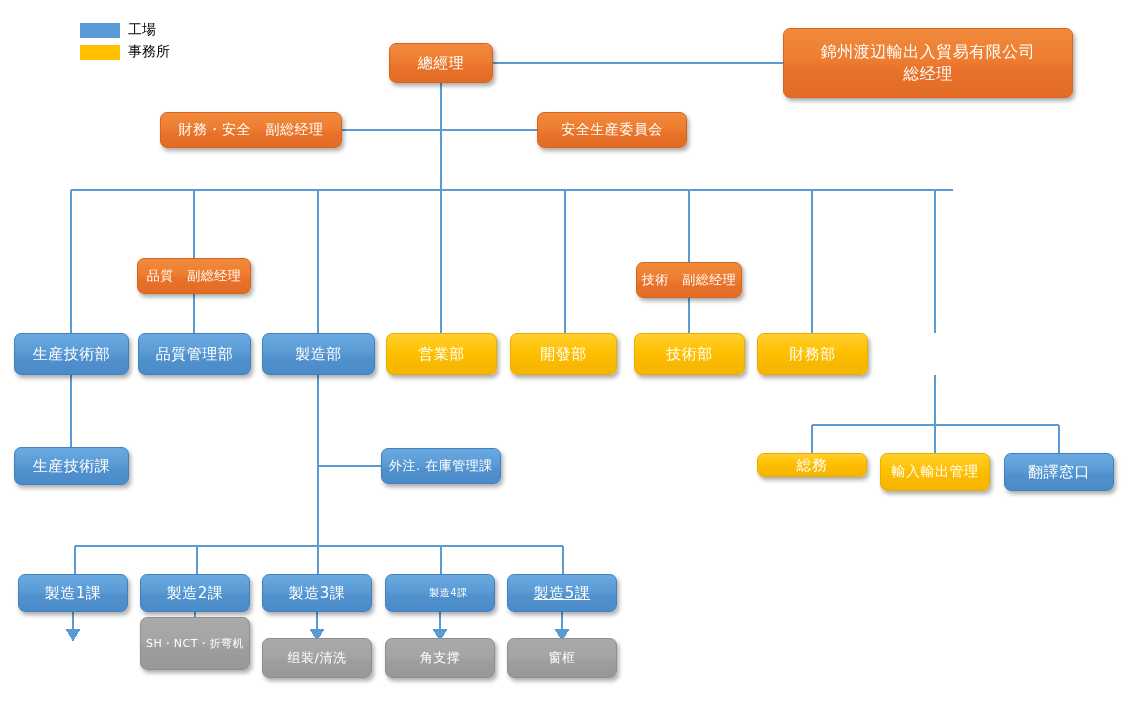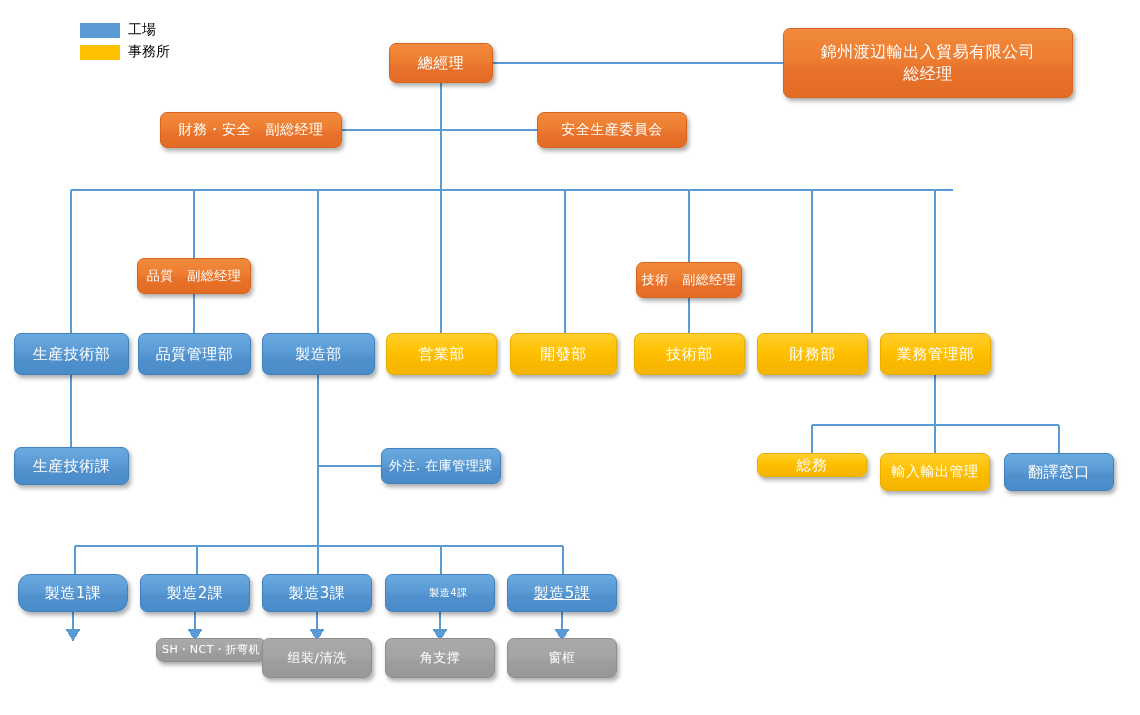--- a/index.html
+++ b/index.html
@@ -193,59 +193,56 @@
   </div>
   <div class="node yellow" style="left:510px; top:333px; width:107px; height:42px; font-size:15px;">
     <span>開發部</span>
   </div>
   <div class="node yellow" style="left:634px; top:333px; width:111px; height:42px; font-size:15px;">
     <span>技術部</span>
   </div>
   <div class="node yellow" style="left:757px; top:333px; width:111px; height:42px; font-size:15px;">
     <span>財務部</span>
   </div>
-  <div class="node yellow" style="left:880px; top:333px; width:111px; height:42px; font-size:15px;">
-    <span>業務管理部</span>
-  </div>
 
   <div class="node blue" style="left:14px; top:447px; width:115px; height:38px; font-size:15px;">
     <span>生産技術課</span>
   </div>
 
   <div class="node blue" style="left:381px; top:448px; width:120px; height:36px; font-size:13px;">
     <span>外注. 在庫管理課</span>
   </div>
 
   <div class="node yellow" style="left:757px; top:453px; width:110px; height:24px; font-size:15px;">
     <span>総務</span>
   </div>
   <div class="node yellow" style="left:880px; top:453px; width:110px; height:38px; font-size:14px;">
     <span>輸入輸出管理</span>
   </div>
   <div class="node blue" style="left:1004px; top:453px; width:110px; height:38px; font-size:15px;">
     <span>翻譯窓口</span>
   </div>
 
-  <div class="node blue" style="left:18px; top:574px; width:110px; height:38px; font-size:15px;border-radius:12px;">
+  <div class="node blue" style="left:18px; top:574px; width:110px; height:38px; font-size:15px;">
     <span>製造1課</span>
   </div>
   <div class="node blue" style="left:140px; top:574px; width:110px; height:38px; font-size:15px;">
     <span>製造2課</span>
   </div>
   <div class="node blue" style="left:262px; top:574px; width:110px; height:38px; font-size:15px;">
     <span>製造3課</span>
   </div>
   <div class="node blue" style="left:385px; top:574px; width:110px; height:38px; font-size:10px;padding-left:17px;">
     <span>製造4課</span>
   </div>
   <div class="node blue" style="left:507px; top:574px; width:110px; height:38px; font-size:15px;text-decoration:underline;">
     <span>製造5課</span>
   </div>
 
-  <div class="node gray" style="left:140px; top:638px; width:110px; height:24px; font-size:11px;margin-left:16px;">
+  <div class="node gray" style="left:140px; top:617px; width:110px; height:53px; font-size:11px;">
     <span>SH・NCT・折弯机</span>
   </div>
   <div class="node gray" style="left:262px; top:638px; width:110px; height:40px; font-size:13px;">
     <span>组装/清洗</span>
   </div>
   <div class="node gray" style="left:385px; top:638px; width:110px; height:40px; font-size:13px;">
     <span>角支撑</span>
   </div>
   <div class="node gray" style="left:507px; top:638px; width:110px; height:40px; font-size:13px;">
     <span>窗框</span>

